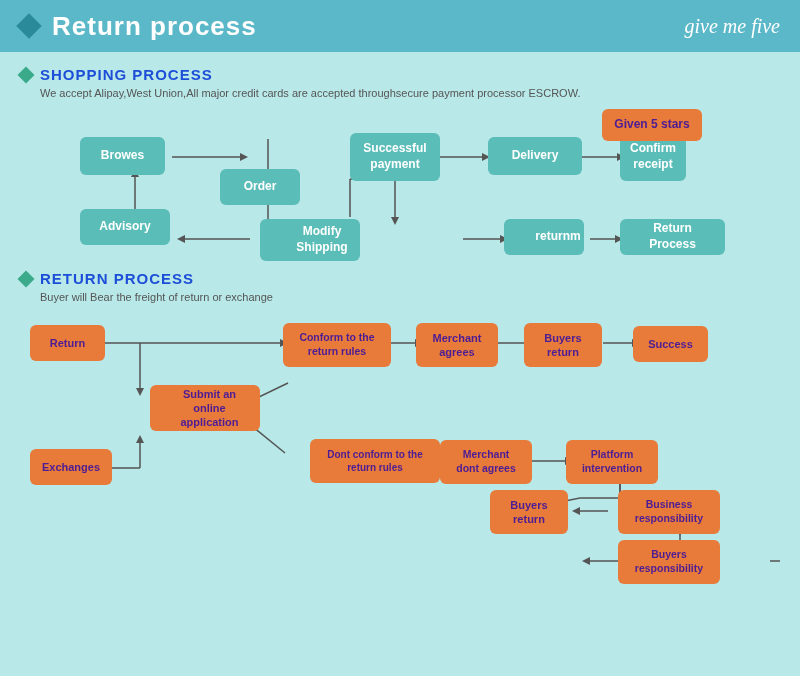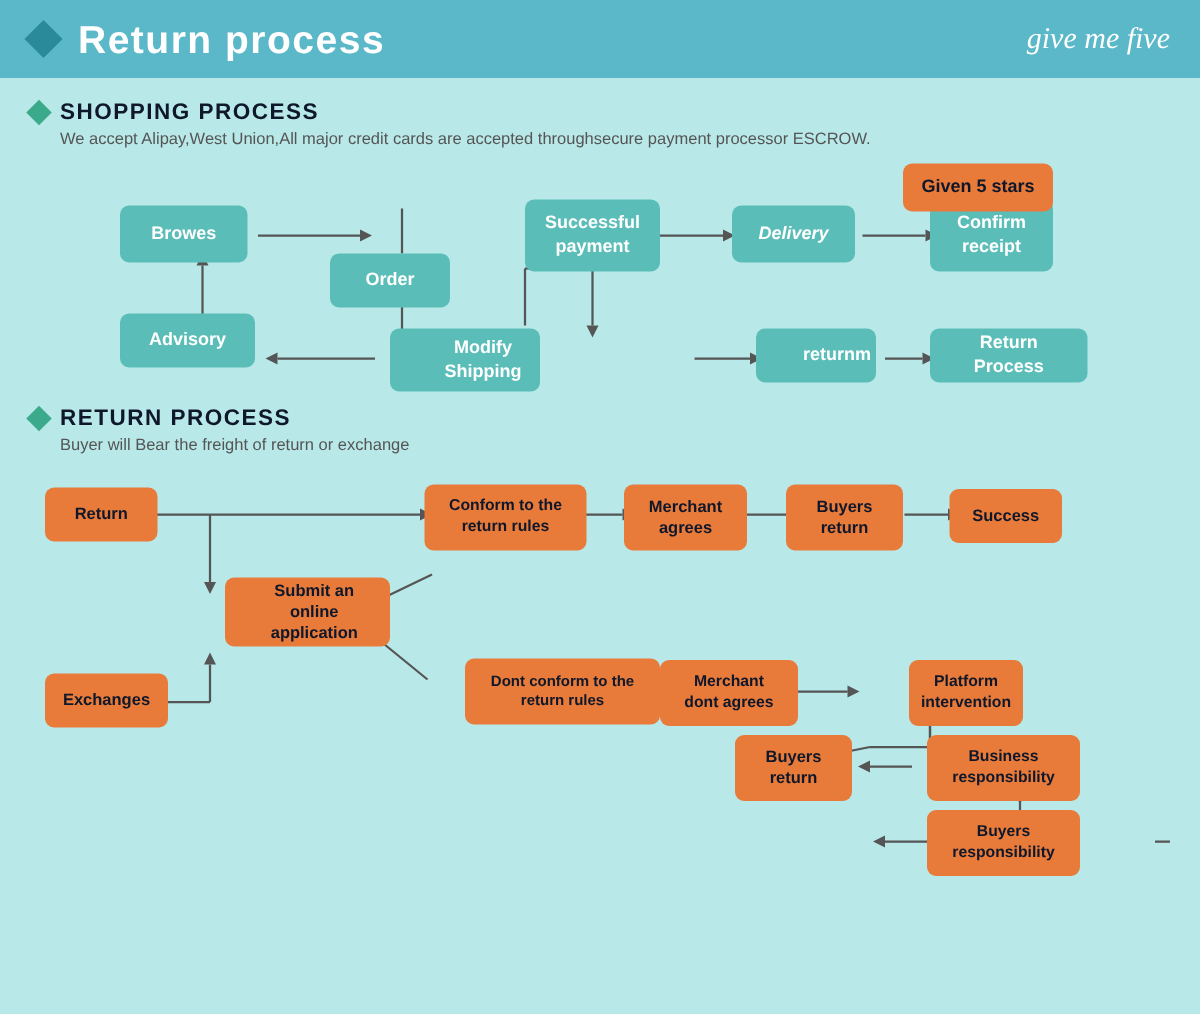--- a/index.html
+++ b/index.html
@@ -60,21 +60,21 @@
       width: 12px;
       height: 12px;
       background: #3aaa8a;
       transform: rotate(45deg);
       margin-right: 8px;
       flex-shrink: 0;
     }
     .section-title {
       font-size: 15px;
       font-weight: bold;
-      color: #0f172a;
+      color: #1d4ed8;
       letter-spacing: 1px;
     }
     .section-desc {
       font-size: 11px;
       color: #555;
       margin-bottom: 10px;
       padding-left: 20px;
     }
 
     
@@ -113,21 +113,21 @@
       font-size: 12px;
       text-align: center;
       display: flex;
       align-items: center;
       justify-content: center;
       font-weight: bold;
       line-height: 1.3;
     }
     .box-orange-sm {
       background: #e87a3a;
-      color: #0f172a;
+      color: #4c1d95;
       border-radius: 6px;
       padding: 6px 10px;
       font-size: 11px;
       text-align: center;
       display: flex;
       align-items: center;
       justify-content: center;
       font-weight: bold;
       line-height: 1.3;
     }
@@ -203,25 +203,25 @@
     <div class="sp-box box-teal-sm" style="left:240px; top:110px; width:100px; height:42px;">
       <span style="white-space: pre-line; margin-left: 24px;">Modify
 Shipping</span>
     </div>
 
     <div class="sp-box box-teal-sm" style="left:330px; top:24px; width:90px; height:48px;">
       <span style="white-space: pre-line;">Successful
 payment</span>
     </div>
 
-    <div class="sp-box box-teal-sm" style="left:468px; top:28px; width:82px; height:38px;font-style:italic;">
+    <div class="sp-box box-teal-sm" style="left:468px; top:28px; width:94px; height:38px;">
       <span>Delivery</span>
     </div>
 
-    <div class="sp-box box-teal-sm" style="left:600px; top:24px; width:82px; height:48px;">
+    <div class="sp-box box-teal-sm" style="left:600px; top:24px; width:66px; height:48px;">
       <span style="white-space: pre-line;">Confirm
 receipt</span>
     </div>
 
     <div class="sp-box box-orange-sm" style="left:582px; top:0px; width:100px; height:32px; font-size:12px;">
       <span>Given 5 stars</span>
     </div>
 
     <div class="sp-box box-teal-sm" style="left:484px; top:110px; width:80px; height:36px;padding-left:40px;">
       <span>returnm</span>
@@ -348,21 +348,21 @@
     </div>
 
     <div style="position:absolute; left:420px; top:127px;">
       <div class="box-orange-sm" style="width:92px; height:44px; white-space:pre-line; font-size:10.5px;">
         <span>Merchant
 dont agrees</span>
       </div>
     </div>
 
     <div style="position:absolute; left:546px; top:127px;">
-      <div class="box-orange-sm" style="width:76px; height:44px; white-space:pre-line; font-size:10.5px;margin-left:40px;">
+      <div class="box-orange-sm" style="width:92px; height:44px; white-space:pre-line; font-size:10.5px;">
         <span>Platform
 intervention</span>
       </div>
     </div>
 
     <div style="position:absolute; left:470px; top:177px;">
       <div class="box-orange-sm" style="width:78px; height:44px; white-space:pre-line;">
         <span>Buyers
 return</span>
       </div>

